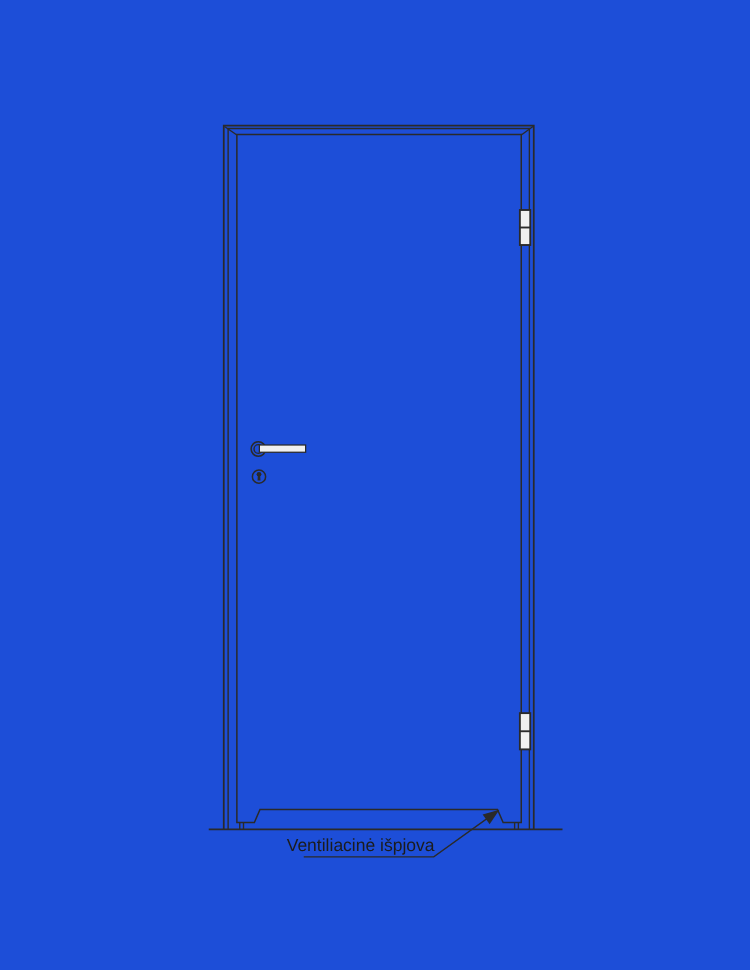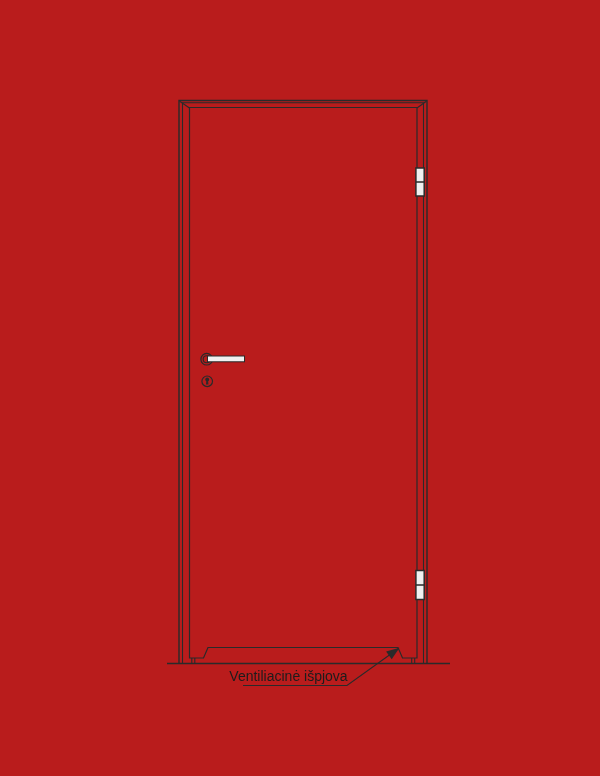--- a/index.html
+++ b/index.html
@@ -5,21 +5,21 @@
   html, body {
     margin: 0;
     padding: 0;
     background: #f0f0f0;
     font-family: "Liberation Sans", sans-serif;
   }
   .stage {
     position: relative;
     width: 600px;
     height: 776px;
-    background: #b91c1c;
+    background: #1d4ed8;
     overflow: hidden;
   }
   .stage svg {
     position: absolute;
     top: 0;
     left: 0;
     display: block;
   }
   .drawing-line {
     fill: none;

